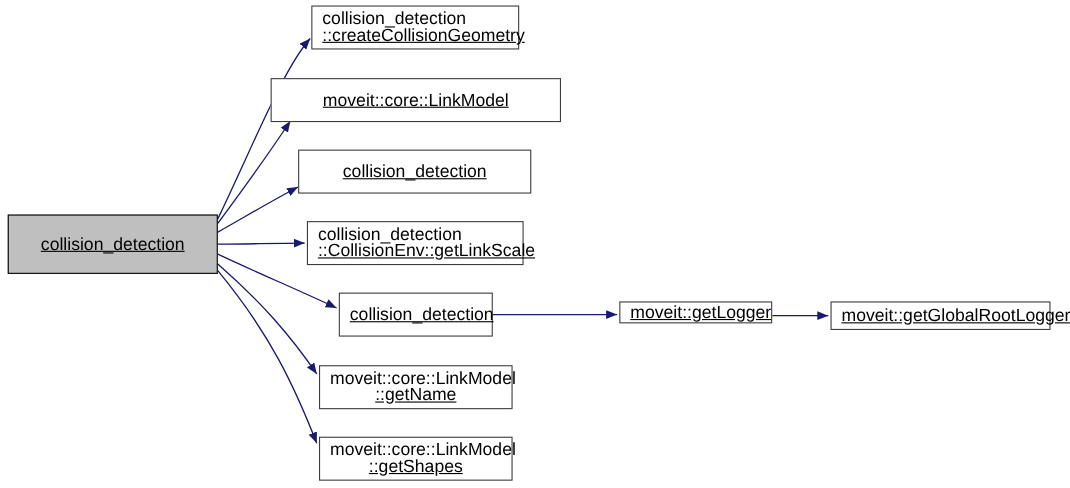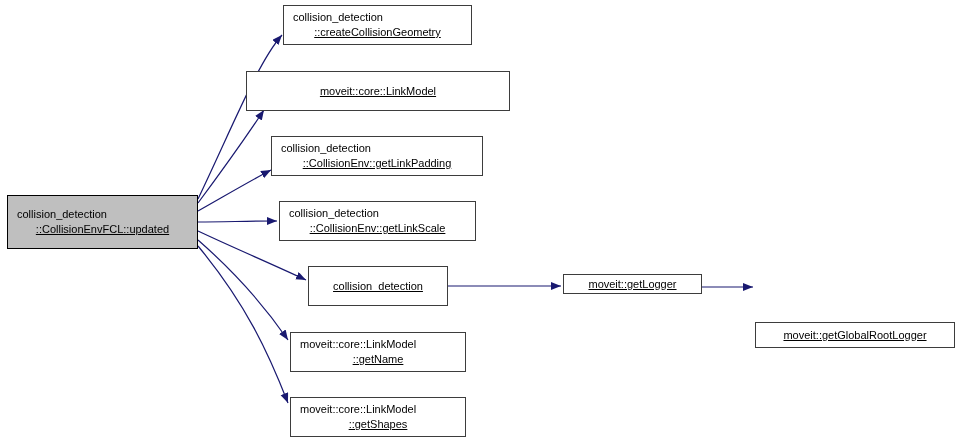--- a/index.html
+++ b/index.html
@@ -29,21 +29,21 @@
     stroke-width: 1.2px;
   }
   .node {
     position: absolute;
     box-sizing: border-box;
     background: #ffffff;
     border: 1.5px solid #3d3d3d;
     display: flex;
     flex-direction: column;
     justify-content: center;
-    font-size: 11px;
+    font-size: 16px;
     line-height: 15px;
     color: #000000;
     cursor: pointer;
   }
   .node.highlight {
     background: #bfbfbf;
     border-color: #000000;
     cursor: default;
   }
   .node .line {
@@ -74,48 +74,46 @@
         <path class="edge" d="M198,231 C234,248 272,264 306,280" marker-end="url(#arrowhead)"></path>
         <path class="edge" d="M198,240 C238,275 264,305 288,340" marker-end="url(#arrowhead)"></path>
         <path class="edge" d="M198,246 C246,304 268,352 288,403" marker-end="url(#arrowhead)"></path>
         <path class="edge" d="M448,286 L561,286" marker-end="url(#arrowhead)"></path>
         <path class="edge" d="M702,287 L753,287" marker-end="url(#arrowhead)"></path>
       </g>
   </svg>
   <div id="node-layer">
       <div class="node highlight" style="left: 7px; top: 195px; width: 191px; height: 54px;">
         <div class="line">collision_detection</div>
-        <div class="line">::CollisionEnvFCL::updated</div>
       </div>
       <div class="node" style="left: 283px; top: 5px; width: 189px; height: 40px;">
         <div class="line">collision_detection</div>
         <div class="line">::createCollisionGeometry</div>
       </div>
       <div class="node" style="left: 246px; top: 71px; width: 264px; height: 40px;">
         <div class="line">moveit::core::LinkModel</div>
       </div>
       <div class="node" style="left: 271px; top: 136px; width: 212px; height: 40px;">
         <div class="line">collision_detection</div>
-        <div class="line">::CollisionEnv::getLinkPadding</div>
       </div>
       <div class="node" style="left: 279px; top: 201px; width: 197px; height: 40px;">
         <div class="line">collision_detection</div>
         <div class="line">::CollisionEnv::getLinkScale</div>
       </div>
       <div class="node" style="left: 308px; top: 266px; width: 140px; height: 40px;">
         <div class="line">collision_detection</div>
       </div>
       <div class="node" style="left: 290px; top: 332px; width: 176px; height: 40px;">
         <div class="line">moveit::core::LinkModel</div>
         <div class="line">::getName</div>
       </div>
       <div class="node" style="left: 290px; top: 397px; width: 176px; height: 40px;">
         <div class="line">moveit::core::LinkModel</div>
         <div class="line">::getShapes</div>
       </div>
       <div class="node" style="left: 563px; top: 274px; width: 139px; height: 20px;">
         <div class="line">moveit::getLogger</div>
       </div>
-      <div class="node" style="left: 755px; top: 274px; width: 200px; height: 26px; margin-top: 48px;">
+      <div class="node" style="left: 755px; top: 274px; width: 200px; height: 26px;">
         <div class="line">moveit::getGlobalRootLogger</div>
       </div>
     </div>
 </div>
 
 </body></html>

